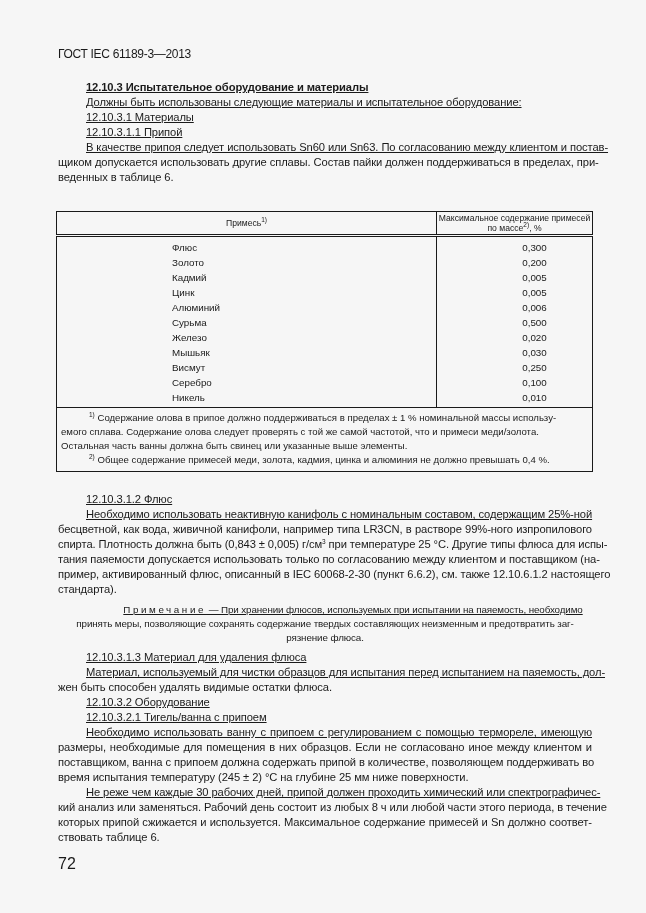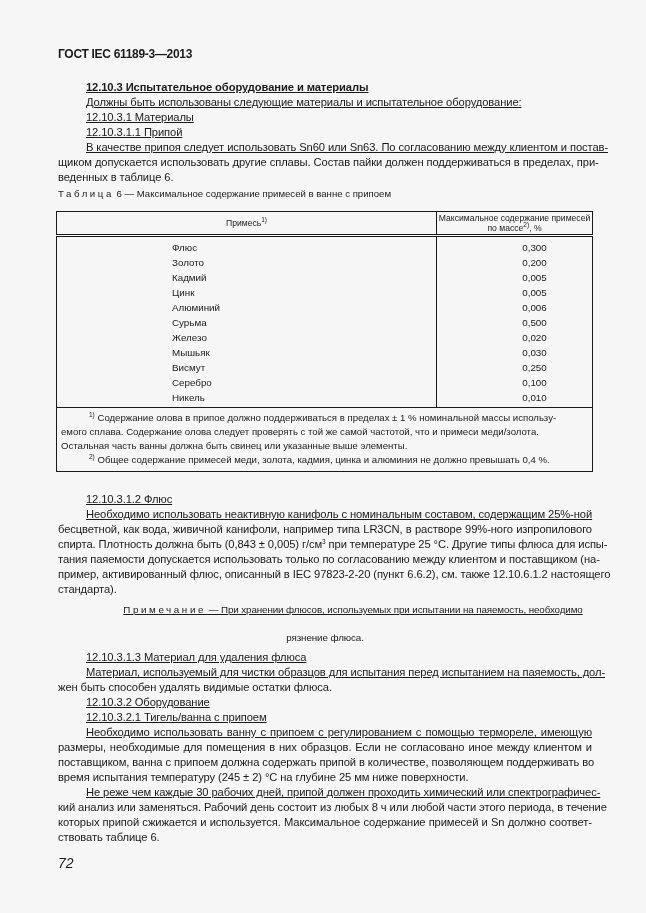--- a/index.html
+++ b/index.html
@@ -1,21 +1,21 @@
 <!DOCTYPE html>
 <html><head>
 <meta charset="utf-8">
 <style>
   html, body { margin: 0; padding: 0; }
   body {
     width: 646px; height: 913px; background: #f6f6f6; color: #1a1a1a;
     font-family: "Liberation Sans", sans-serif; position: relative; overflow: hidden;
   }
   .page { position: absolute; left: 0; top: 0; width: 646px; height: 913px; }
-  .hdr { position: absolute; left: 58px; top: 47px; font-size: 12px; font-weight: bold; letter-spacing: -0.3px; }
+  .hdr { position: absolute; left: 58px; top: 47px; font-size: 12px; font-weight: normal; letter-spacing: -0.3px; }
   .line { position: absolute; left: 58px; width: 534px; font-size: 11.2px; line-height: 15px; white-space: nowrap; letter-spacing: -0.1px; }
   .ind { padding-left: 28px; text-decoration: underline; }
   .bold { font-weight: bold; }
   .just { text-align: justify; text-align-last: justify; }
   .sp { letter-spacing: 2.6px; }
   .small { font-size: 9.6px; text-align: center; }
   .caption { position: absolute; left: 58px; top: 188px; font-size: 9.6px; white-space: nowrap; }
   table.t6 {
     position: absolute; left: 56px; top: 211px; width: 537px; border-collapse: collapse;
     font-size: 9.6px;
@@ -30,40 +30,37 @@
   .t6 .head .c1 { padding-left: 0 !important; text-align: center; }
   .t6 .head .c2 { padding-left: 0 !important; }
   .t6 tbody td { height: 15px; font-size: 9.8px; }
   .t6 tbody tr:first-child td { padding-top: 3px !important; }
   .t6 tbody tr.last td { border-bottom: 1.5px solid #1a1a1a; padding-bottom: 2px !important; }
   .t6 .fn td {
     border: 1.5px solid #1a1a1a; padding: 3px 6px 4px 4px !important; font-size: 9.6px; line-height: 14px;
   }
   .fnline { white-space: nowrap; }
   sup { font-size: 6.5px; vertical-align: 4px; line-height: 0; }
-  .pagenum { position: absolute; left: 58px; top: 830px; font-size: 14px; font-style: italic; }
+  .pagenum { position: absolute; left: 58px; top: 830px; font-size: 16px; }
 </style>
 </head>
 <body>
 
 <div class="page">
 
   <div class="hdr">ГОСТ IEC 61189-3—2013</div>
 
   <div class="line ind bold" style="top:80px">12.10.3 Испытательное оборудование и материалы</div>
   <div class="line ind" style="top:95px">Должны быть использованы следующие материалы и испытательное оборудование:</div>
   <div class="line ind" style="top:110px">12.10.3.1 Материалы</div>
   <div class="line ind" style="top:125px">12.10.3.1.1 Припой</div>
   <div class="line ind just" style="top:140px;width:506px">В качестве припоя следует использовать Sn60 или Sn63. По согласованию между клиентом и постав-</div>
   <div class="line just" style="top:155px">щиком допускается использовать другие сплавы. Состав пайки должен поддерживаться в пределах, при-</div>
   <div class="line" style="top:170px">веденных в таблице 6.</div>
 
-  <div class="caption">
-    <span class="sp">Таблица</span><span> 6 — Максимальное содержание примесей в ванне с припоем</span>
-  </div>
 
   <table class="t6">
     <thead>
       <tr class="head">
         <th class="c1"><span>Примесь</span><sup>1)</sup></th>
         <th class="c2"><span>Максимальное содержание примесей по массе</span><sup>2)</sup><span>, %</span></th>
       </tr>
     </thead>
     <tbody>
       <tr>
@@ -119,24 +116,25 @@
         </td>
       </tr>
     </tbody>
   </table>
 
   <div class="line ind" style="top:492px">12.10.3.1.2 Флюс</div>
   <div class="line ind just" style="top:507px;width:506px">Необходимо использовать неактивную канифоль с номинальным составом, содержащим 25%-ной</div>
   <div class="line just" style="top:522px">бесцветной, как вода, живичной канифоли, например типа LR3CN, в растворе 99%-ного изпропилового</div>
   <div class="line" style="top:537px"><span>спирта. Плотность должна быть (0,843 ± 0,005) г/см</span><sup>3</sup><span> при температуре 25 °С. Другие типы флюса для испы-</span></div>
   <div class="line just" style="top:552px">тания паяемости допускается использовать только по согласованию между клиентом и поставщиком (на-</div>
-  <div class="line just" style="top:567px">пример, активированный флюс, описанный в IEC 97823-2-20 (пункт 6.6.2), см. также 12.10.6.1.2 настоящего</div>
+  <div class="line just" style="top:567px">пример, активированный флюс, описанный в IEC 60068-2-30 (пункт 6.6.2), см. также 12.10.6.1.2 настоящего</div>
   <div class="line" style="top:582px">стандарта).</div>
 
   <div class="line ind small" style="top:602px;font-size:9.8px"><span class="sp">Примечание</span><span> — При хранении флюсов, используемых при испытании на паяемость, необходимо</span></div>
+  <div class="line small" style="top:616px;font-size:9.8px">принять меры, позволяющие сохранять содержание твердых составляющих неизменным и предотвратить заг-</div>
   <div class="line small" style="top:630px;font-size:9.8px">рязнение флюса.</div>
 
   <div class="line ind" style="top:650px">12.10.3.1.3 Материал для удаления флюса</div>
   <div class="line ind" style="top:665px">Материал, используемый для чистки образцов для испытания перед испытанием на паяемость, дол-</div>
   <div class="line" style="top:680px">жен быть способен удалять видимые остатки флюса.</div>
 
   <div class="line ind" style="top:695px">12.10.3.2 Оборудование</div>
   <div class="line ind" style="top:710px">12.10.3.2.1 Тигель/ванна с припоем</div>
   <div class="line ind just" style="top:725px;width:506px">Необходимо использовать ванну с припоем с регулированием с помощью термореле, имеющую</div>
   <div class="line just" style="top:740px">размеры, необходимые для помещения в них образцов. Если не согласовано иное между клиентом и</div>

